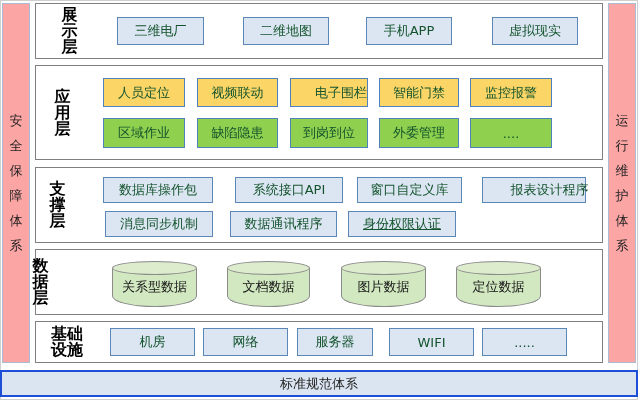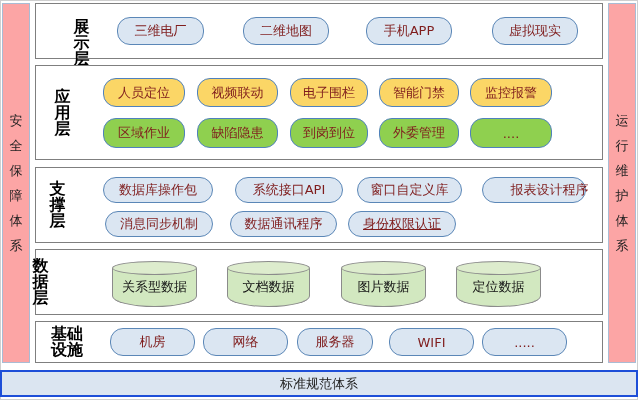--- a/index.html
+++ b/index.html
@@ -27,21 +27,21 @@
   
   .layer-box{position:absolute;background:#ffffff;border:1px solid #7f7f7f;box-sizing:border-box;}
   .layer-label{position:absolute;display:flex;align-items:center;}
   .layer-label span{
     display:block;width:100%;text-align:center;word-break:break-all;
     font-weight:bold;font-size:16px;line-height:16px;color:#000;
   }
   
   .item{
     position:absolute;box-sizing:border-box;display:flex;align-items:center;justify-content:center;
-    font-size:13px;color:#7f1d1d;text-align:center;white-space:nowrap;border-radius:13px;
+    font-size:13px;color:#14532d;text-align:center;white-space:nowrap;
   }
   .item.blue{background:#dbe6f2;border:1.5px solid #5b87b7;}
   .item.yellow{background:#fbd666;border:1.5px solid #4f81bd;}
   .item.green{background:#8fd04f;border:1.5px solid #4f81bd;}
   
   .cyl{position:absolute;}
   .cyl-top{
     position:absolute;left:0;right:0;top:0;height:14px;background:#ddeccd;
     border:1px solid #8b8b8b;border-radius:50%;box-sizing:border-box;z-index:2;
   }
@@ -65,21 +65,21 @@
 <div id="right-bar" class="vbar">
   <span>运行维护体系</span>
 </div>
 
 <div id="bottom-bar">
   <span>标准规范体系</span>
 </div>
 
 <div id="diagram">
     <div class="layer-box" style="left: 35px; top: 3px; width: 568px; height: 56px;"></div>
-    <div class="layer-label" style="left: 61px; top: 15px; height: 56px; width: 17px; margin-left: 12px;">
+    <div class="layer-label" style="left: 61px; top: 3px; height: 56px; width: 17px;">
       <span>展示层</span>
     </div>
     <div class="item blue" style="left: 117px; top: 17px; width: 87px; height: 28px;">
       <span>三维电厂</span>
     </div>
     <div class="item blue" style="left: 243px; top: 17px; width: 86px; height: 28px;">
       <span>二维地图</span>
     </div>
     <div class="item blue" style="left: 366px; top: 17px; width: 86px; height: 28px;">
       <span>手机APP</span>
@@ -90,21 +90,21 @@
     <div class="layer-box" style="left: 35px; top: 65px; width: 568px; height: 95px;"></div>
     <div class="layer-label" style="left: 54px; top: 65px; height: 95px; width: 17px;">
       <span>应用层</span>
     </div>
     <div class="item yellow" style="left: 103px; top: 78px; width: 82px; height: 29px;">
       <span>人员定位</span>
     </div>
     <div class="item yellow" style="left: 197px; top: 78px; width: 81px; height: 29px;">
       <span>视频联动</span>
     </div>
-    <div class="item yellow" style="left: 290px; top: 78px; width: 78px; height: 29px;">
+    <div class="item yellow" style="left: 290px; top: 78px; width: 78px; height: 29px; justify-content: flex-end;">
       <span>电子围栏</span>
     </div>
     <div class="item yellow" style="left: 379px; top: 78px; width: 80px; height: 29px;">
       <span>智能门禁</span>
     </div>
     <div class="item yellow" style="left: 470px; top: 78px; width: 82px; height: 29px;">
       <span>监控报警</span>
     </div>
     <div class="item green" style="left: 103px; top: 118px; width: 82px; height: 30px;">
       <span>区域作业</span>

